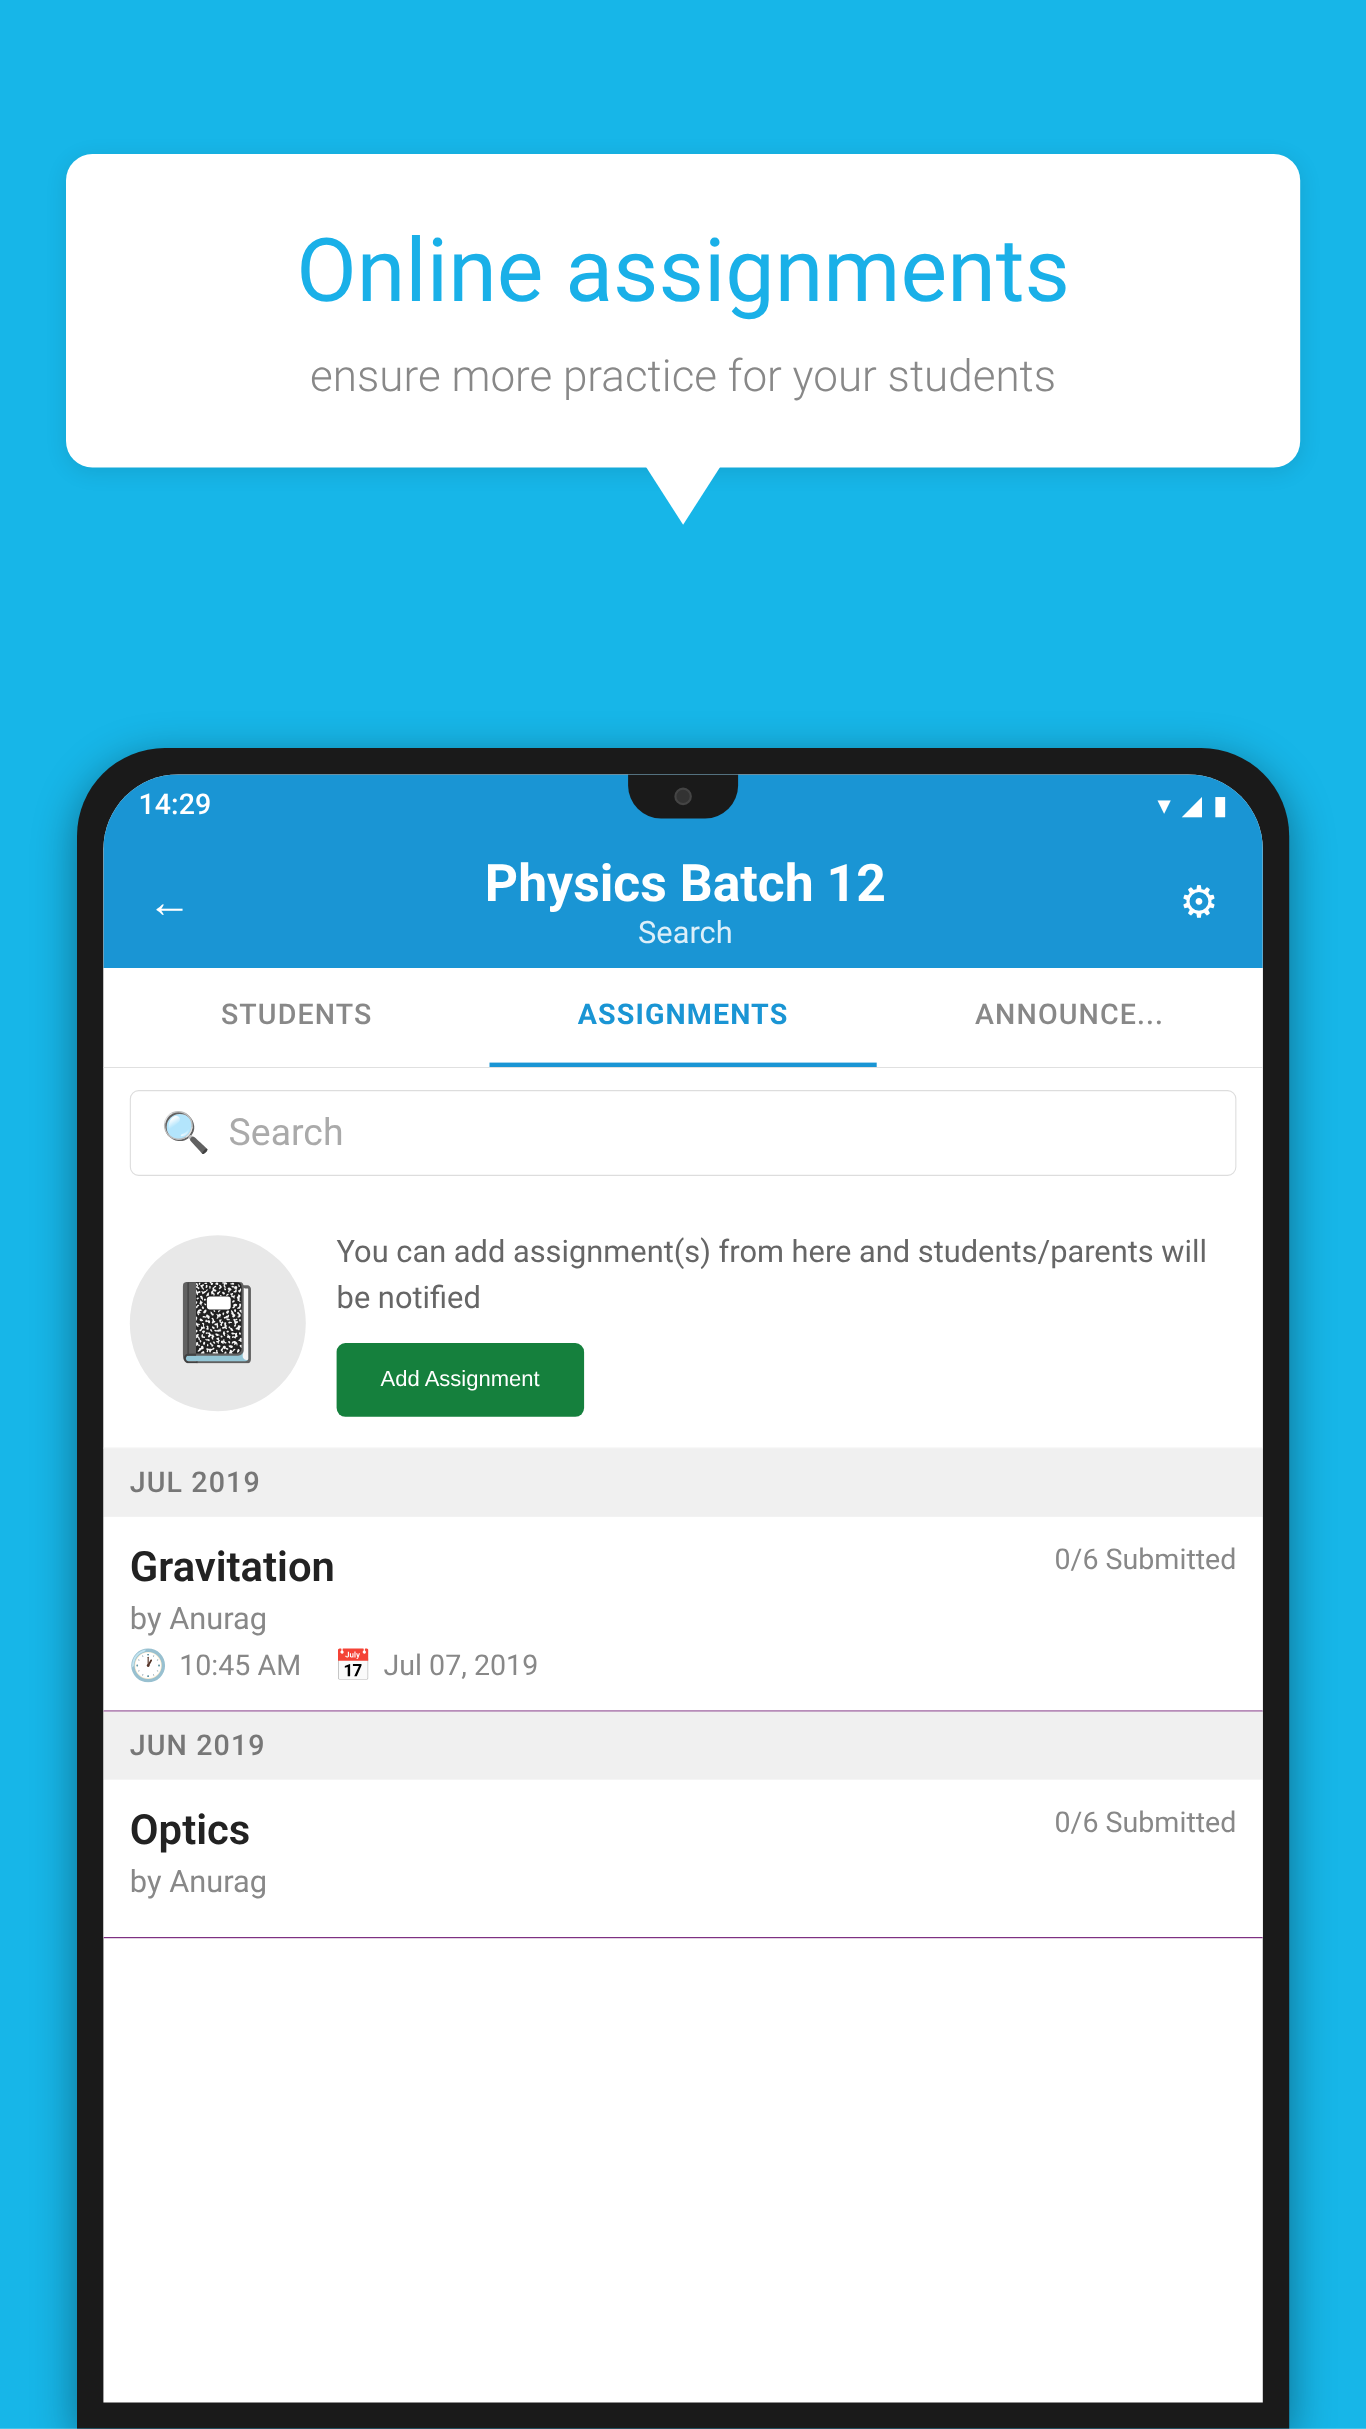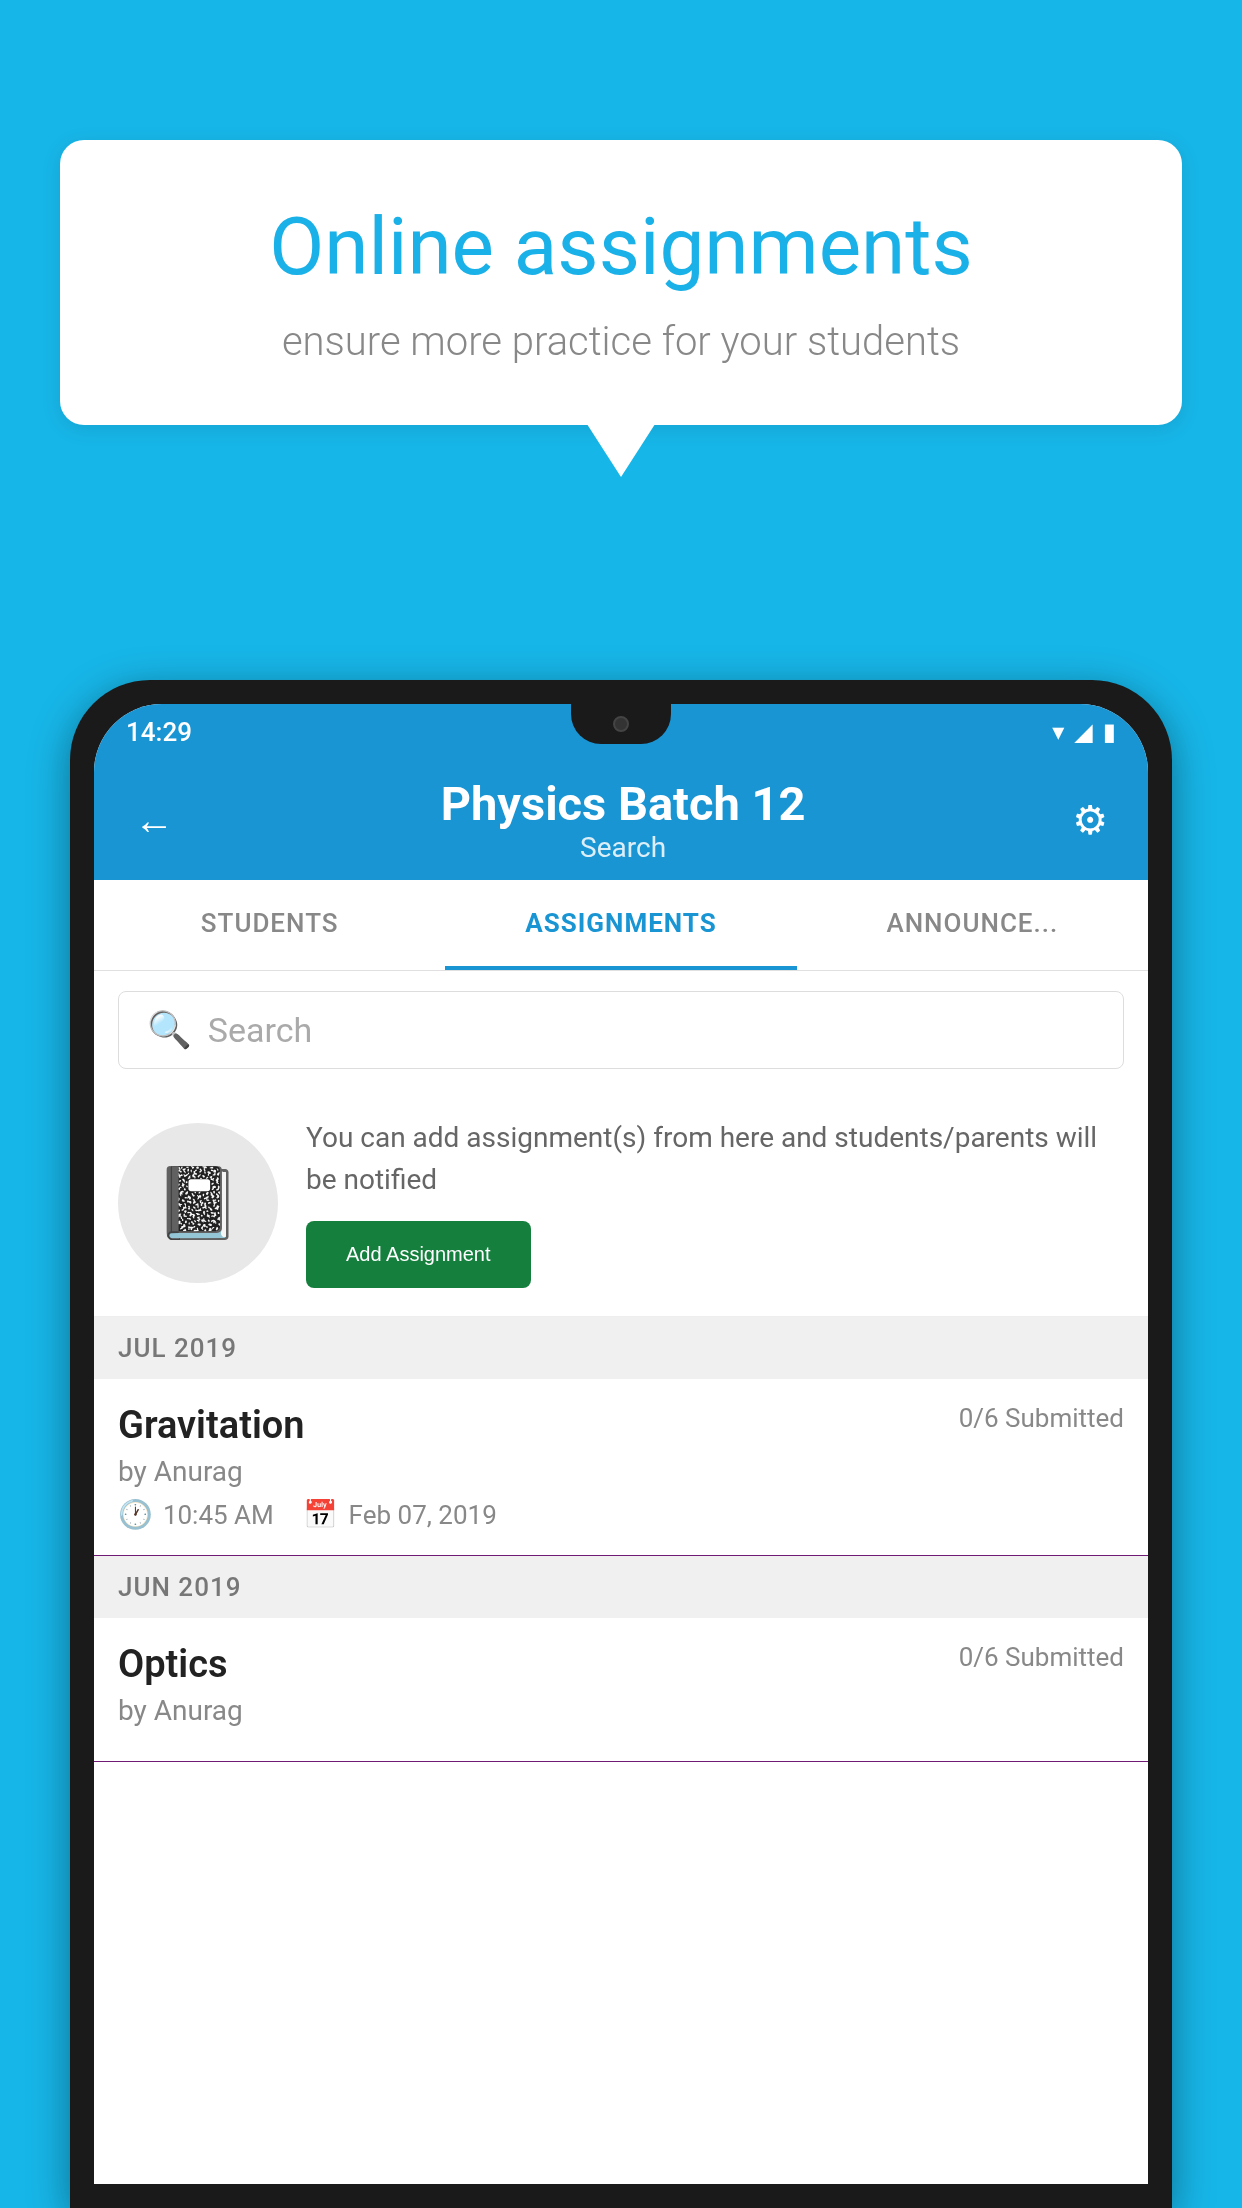--- a/index.html
+++ b/index.html
@@ -394,21 +394,21 @@
         <span class="assignment-submitted">0/6 Submitted</span>
       </div>
       <div class="assignment-row2">by Anurag</div>
       <div class="assignment-row3">
         <div class="time-block">
           <span class="icon-small">🕐</span>
           <span>10:45 AM</span>
         </div>
         <div class="date-block">
           <span class="icon-small">📅</span>
-          <span>Feb 07, 2019</span>
+          <span>Jul 07, 2019</span>
         </div>
       </div>
     </div>
 
     <div class="section-header">
       <span>JUN 2019</span>
     </div>
 
     <div class="assignment-item">
       <div class="assignment-row1">

